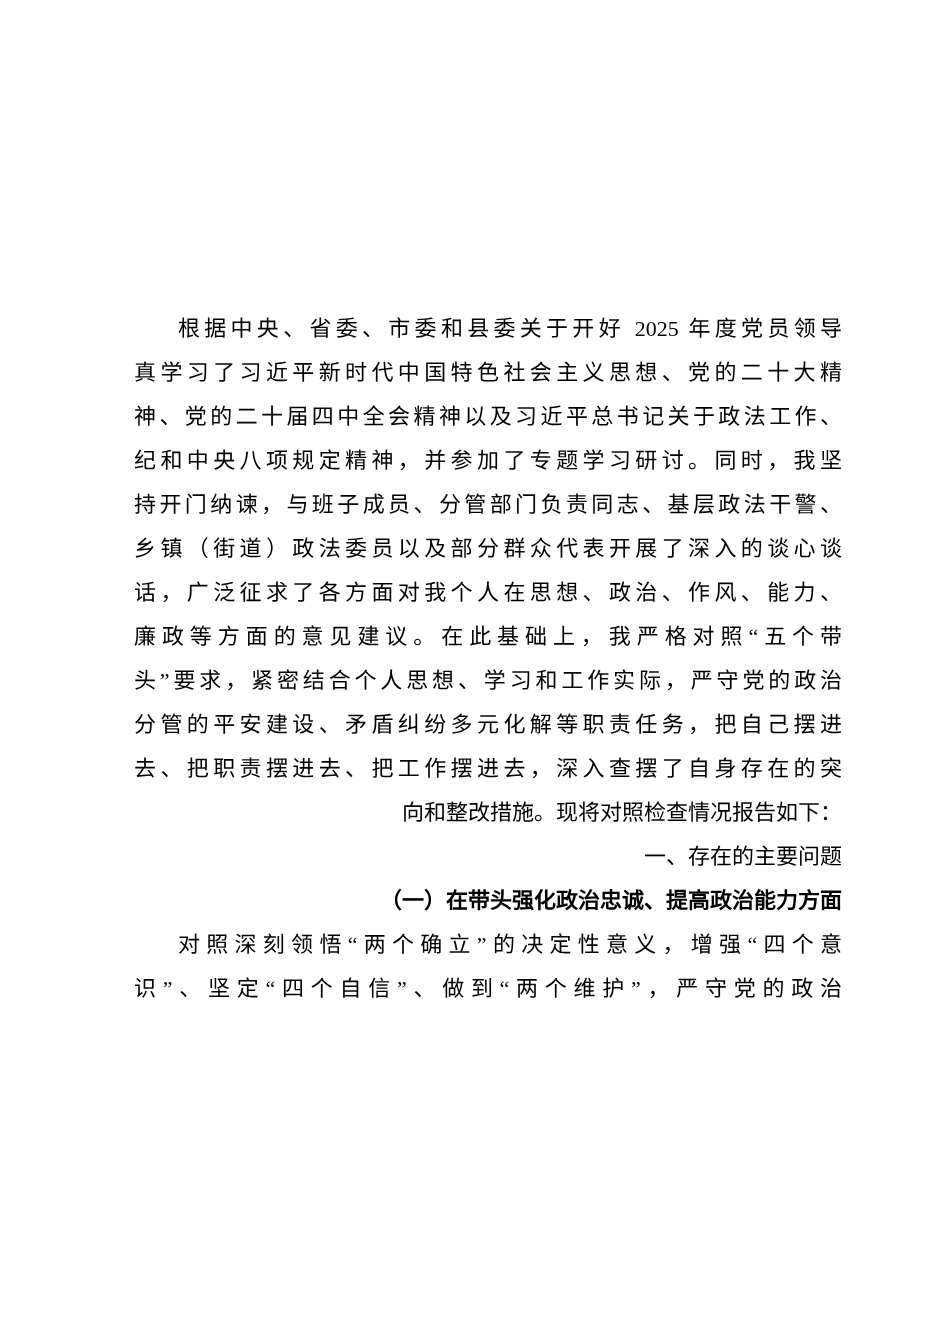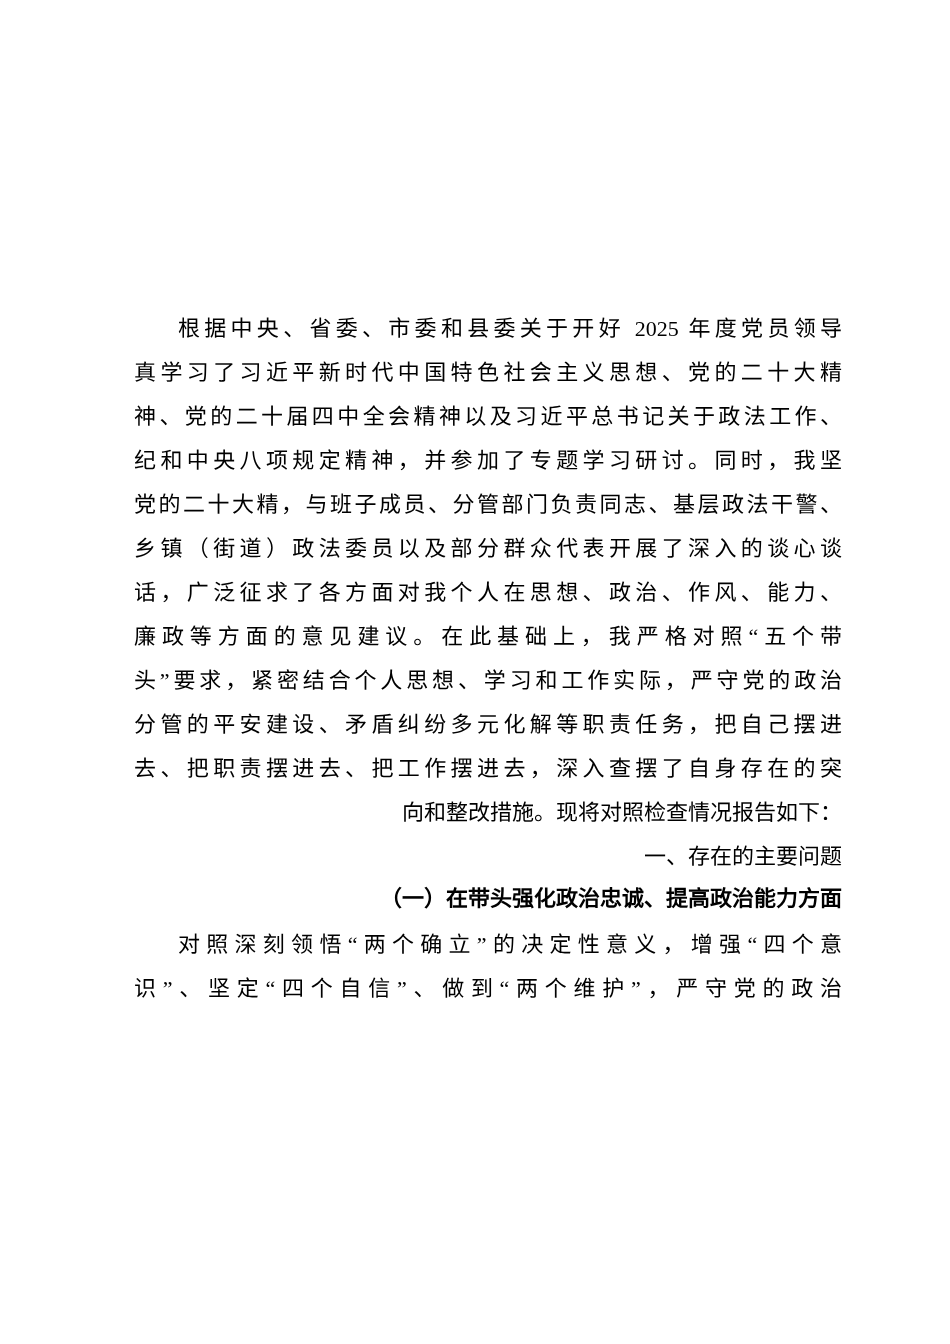--- a/index.html
+++ b/index.html
@@ -37,37 +37,37 @@
     font-size: 22px;
     text-align: right;
   }
   .line.fill {
     text-align: justify;
     text-align-last: justify;
   }
   .line.indent { text-indent: 44px; }
   .line.body { font-family: "Liberation Serif", "DejaVu Serif", serif; font-weight: normal; }
   .line.h1 { font-family: "Liberation Sans", "DejaVu Sans", sans-serif; font-weight: normal; }
-  .line.h2 { font-family: Liberation Mono, monospace; font-weight: bold; }
+  .line.h2 { font-family: Liberation Sans, sans-serif; font-weight: bold; }
 </style>
 </head>
 <body>
 
 <div class="page">
 
   <div class="title-block">
   </div>
 
   <div class="doc-body">
 
   <div class="line body indent fill">根据中央、省委、市委和县委关于开好 2025 年度党员领导</div>
       <div class="line body fill">真学习了习近平新时代中国特色社会主义思想、党的二十大精</div>
       <div class="line body fill">神、党的二十届四中全会精神以及习近平总书记关于政法工作、</div>
       <div class="line body fill">纪和中央八项规定精神，并参加了专题学习研讨。同时，我坚</div>
-      <div class="line body fill">党的二十大精，与班子成员、分管部门负责同志、基层政法干警、</div>
+      <div class="line body fill">持开门纳谏，与班子成员、分管部门负责同志、基层政法干警、</div>
       <div class="line body fill">乡镇（街道）政法委员以及部分群众代表开展了深入的谈心谈</div>
       <div class="line body fill">话，广泛征求了各方面对我个人在思想、政治、作风、能力、</div>
       <div class="line body fill">廉政等方面的意见建议。在此基础上，我严格对照“五个带</div>
       <div class="line body fill">头”要求，紧密结合个人思想、学习和工作实际，严守党的政治</div>
       <div class="line body fill">分管的平安建设、矛盾纠纷多元化解等职责任务，把自己摆进</div>
       <div class="line body fill">去、把职责摆进去、把工作摆进去，深入查摆了自身存在的突</div>
       <div class="line body">向和整改措施。现将对照检查情况报告如下：</div>
       <div class="line h1 indent">一、存在的主要问题</div>
       <div class="line h2 indent">（一）在带头强化政治忠诚、提高政治能力方面</div>
       <div class="line body indent fill">对照深刻领悟“两个确立”的决定性意义，增强“四个意</div>

